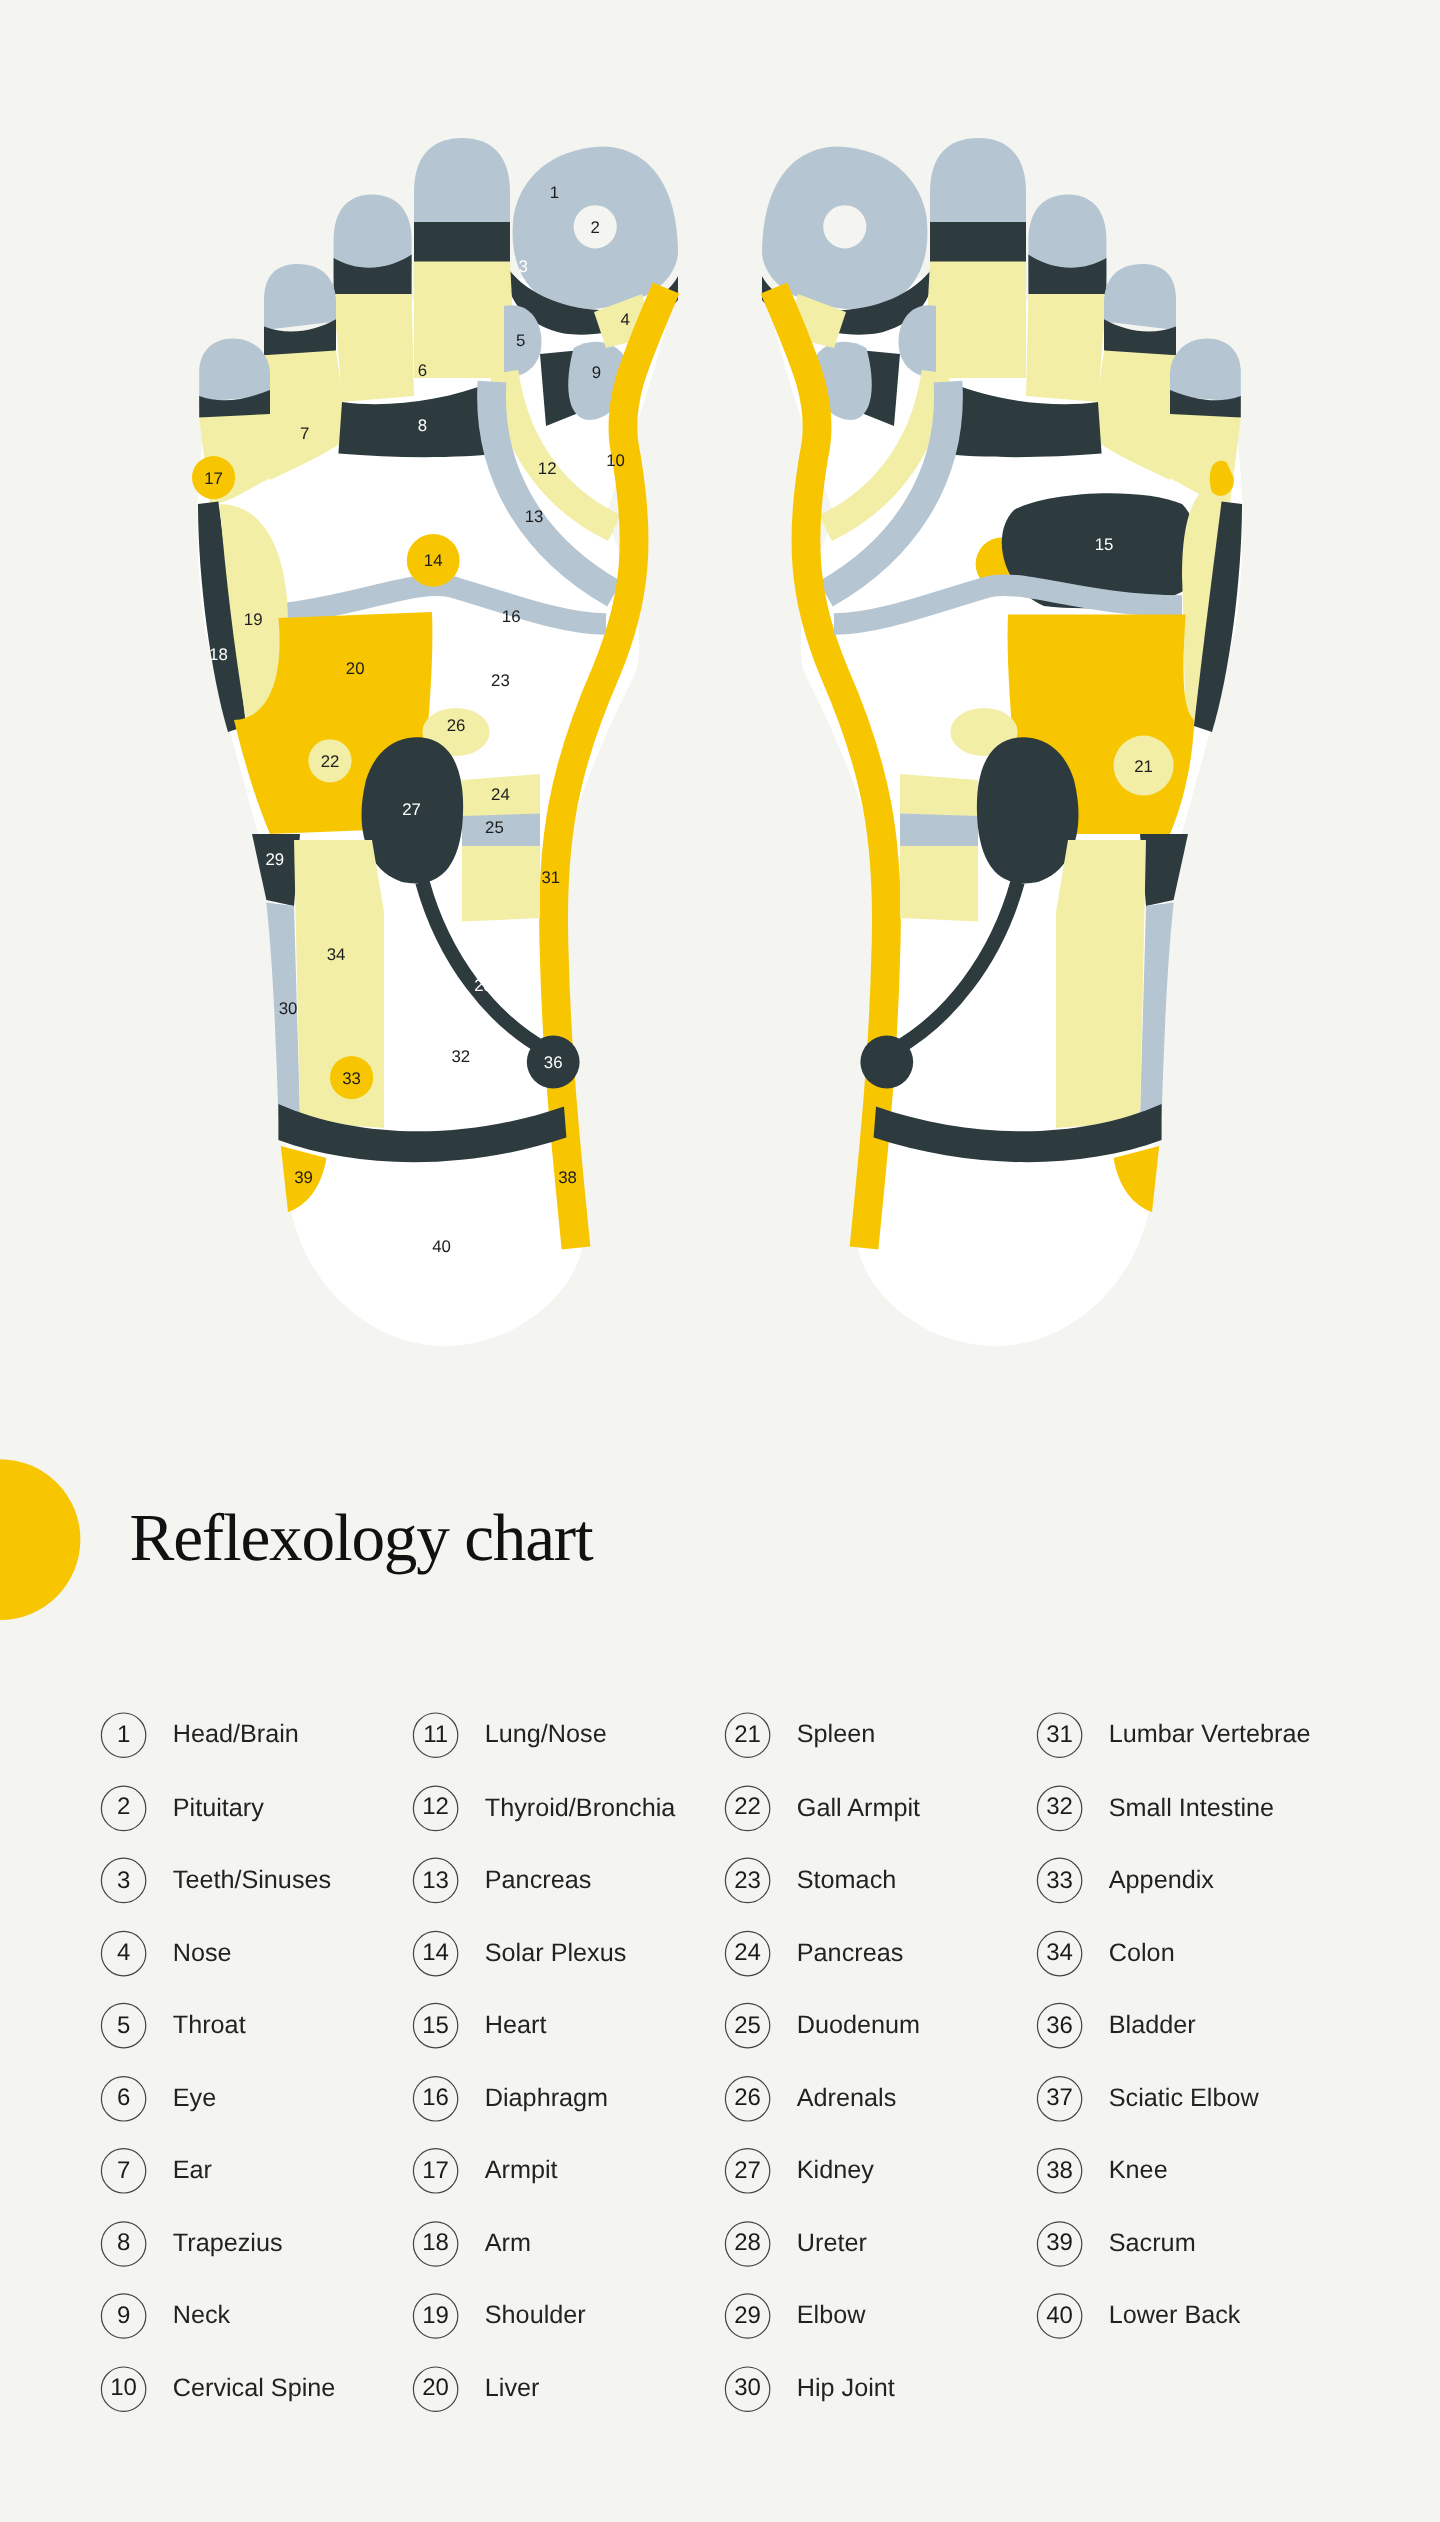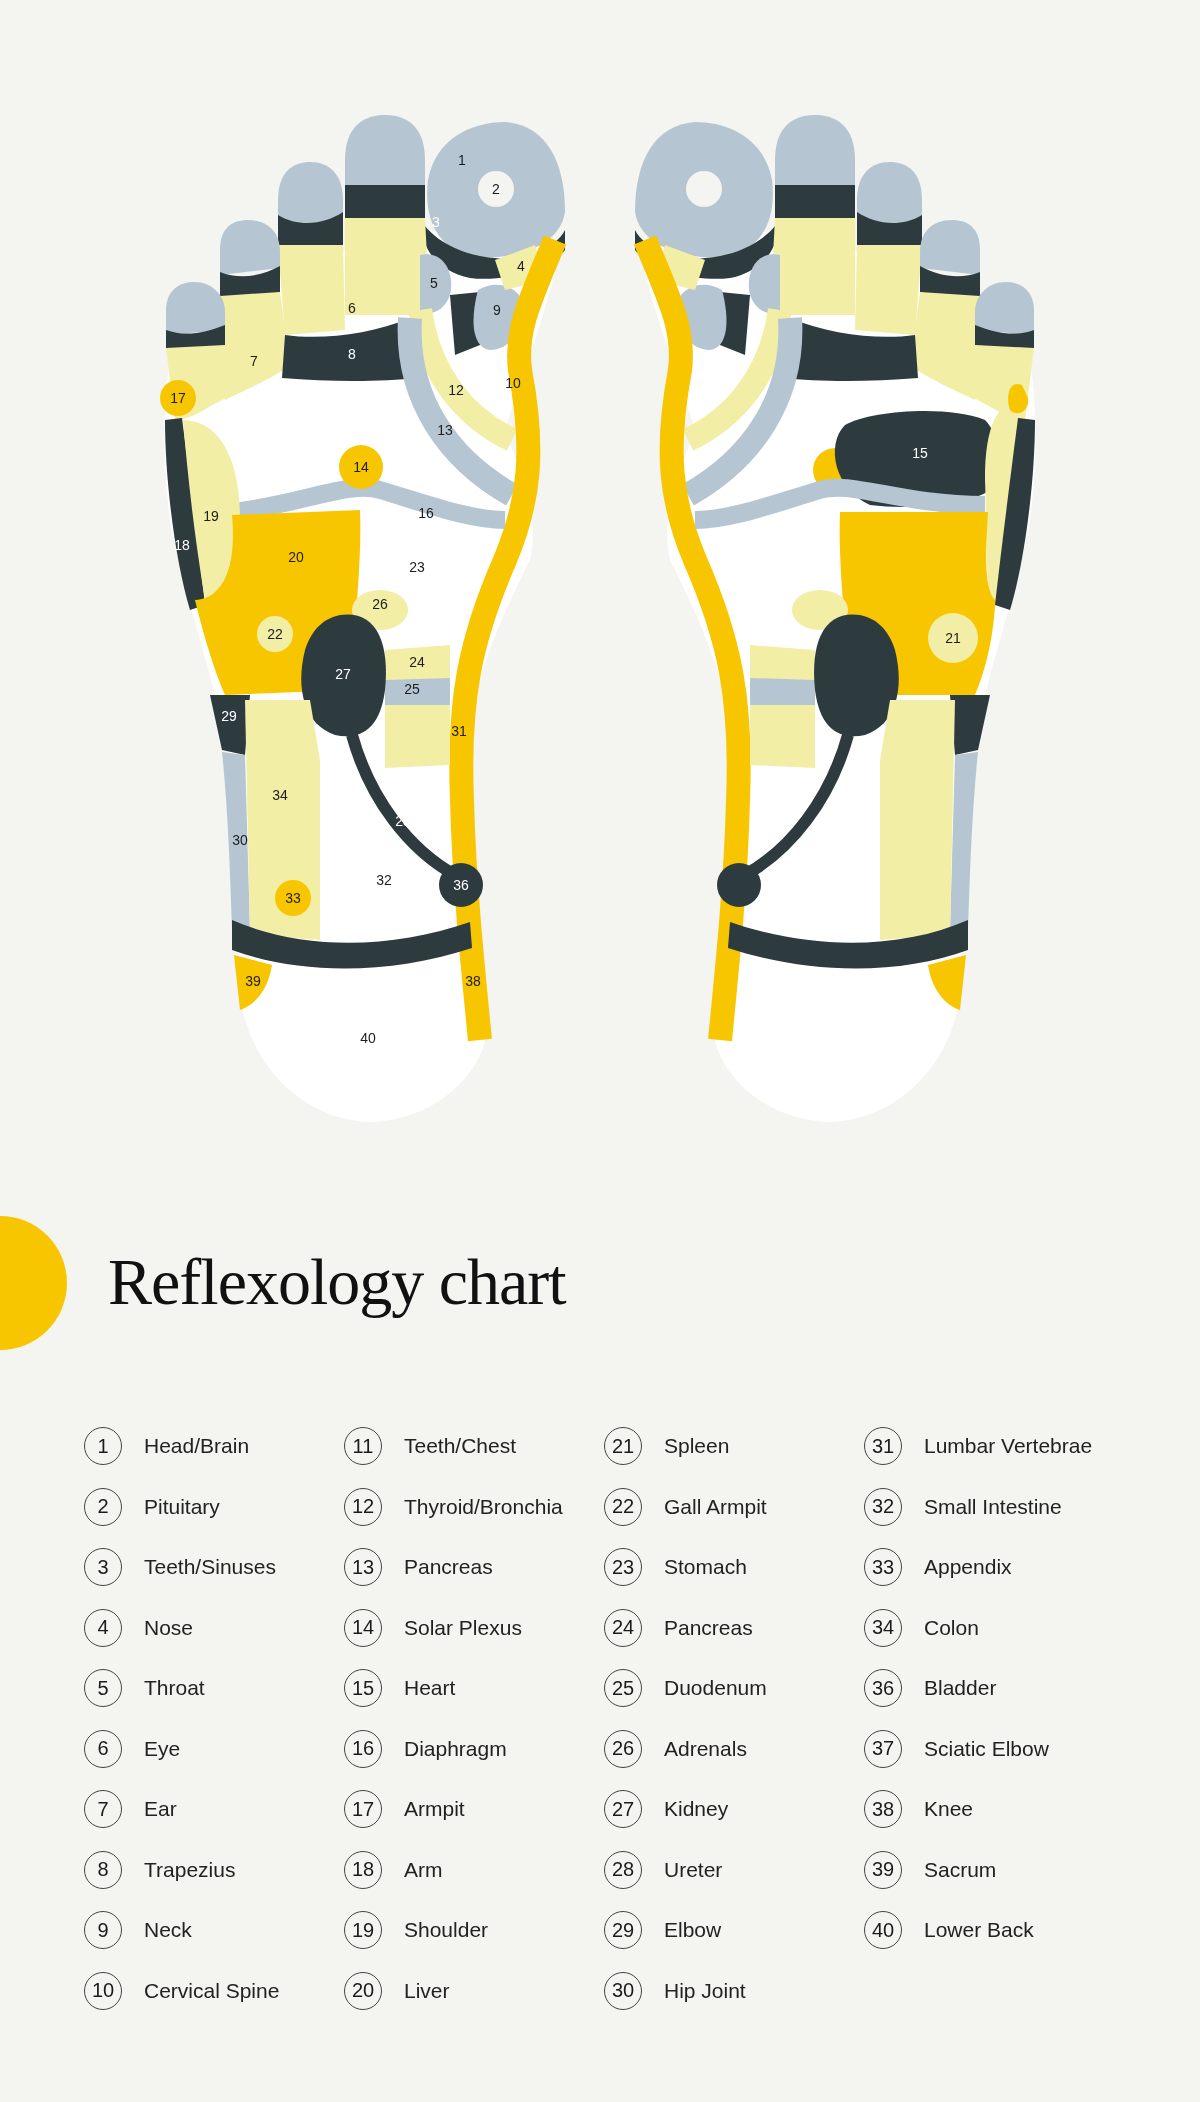--- a/index.html
+++ b/index.html
@@ -1,21 +1,21 @@
 <!DOCTYPE html>
 <html><head>
 <meta charset="utf-8">
 <style>
   html,body{margin:0;padding:0;}
   body{width:1200px;height:2102px;background:#f4f4f0;position:relative;overflow:hidden;font-family:"Liberation Sans",sans-serif;}
   #feet{position:absolute;left:0;top:0;width:1200px;height:1140px;}
   .zlabel{font-family:"Liberation Sans",sans-serif;font-size:14px;fill:#1d1d1d;text-anchor:middle;dominant-baseline:central;}
   .zlabel.light{fill:#ffffff;}
   .accent-circle{position:absolute;left:-67px;top:1216px;width:134px;height:134px;border-radius:50%;background:#f8c600;}
-  .title{position:absolute;left:108px;top:1232px;font-family:"Liberation Serif",serif;font-size:66px;color:#111;letter-spacing:-1px;margin:0;font-weight:normal;line-height:100px;}
+  .title{position:absolute;left:108px;top:1232px;font-family:"Liberation Serif",serif;font-size:56px;color:#111;letter-spacing:-1px;margin:0;font-weight:normal;line-height:100px;}
   .legend{position:absolute;left:84px;top:1416px;display:grid;grid-template-columns:260px 260px 260px 260px;grid-auto-flow:column;grid-template-rows:repeat(10,60.5px);}
   .legend-item{display:flex;align-items:center;}
   .num{width:38px;height:38px;border:1.5px solid #444;border-radius:50%;display:flex;align-items:center;justify-content:center;font-size:20px;color:#1b1b1b;box-sizing:border-box;}
   .lbl{margin-left:22px;font-size:21px;color:#222;}
 </style>
 </head>
 <body>
 
 <svg id="feet" viewBox="0 0 1200 1140" xmlns="http://www.w3.org/2000/svg">
 
@@ -212,21 +212,21 @@
     <div class="legend-item">
       <span class="num">9</span>
       <span class="lbl">Neck</span>
     </div>
     <div class="legend-item">
       <span class="num">10</span>
       <span class="lbl">Cervical Spine</span>
     </div>
     <div class="legend-item">
       <span class="num">11</span>
-      <span class="lbl">Teeth/Chest</span>
+      <span class="lbl">Lung/Nose</span>
     </div>
     <div class="legend-item">
       <span class="num">12</span>
       <span class="lbl">Thyroid/Bronchia</span>
     </div>
     <div class="legend-item">
       <span class="num">13</span>
       <span class="lbl">Pancreas</span>
     </div>
     <div class="legend-item">

